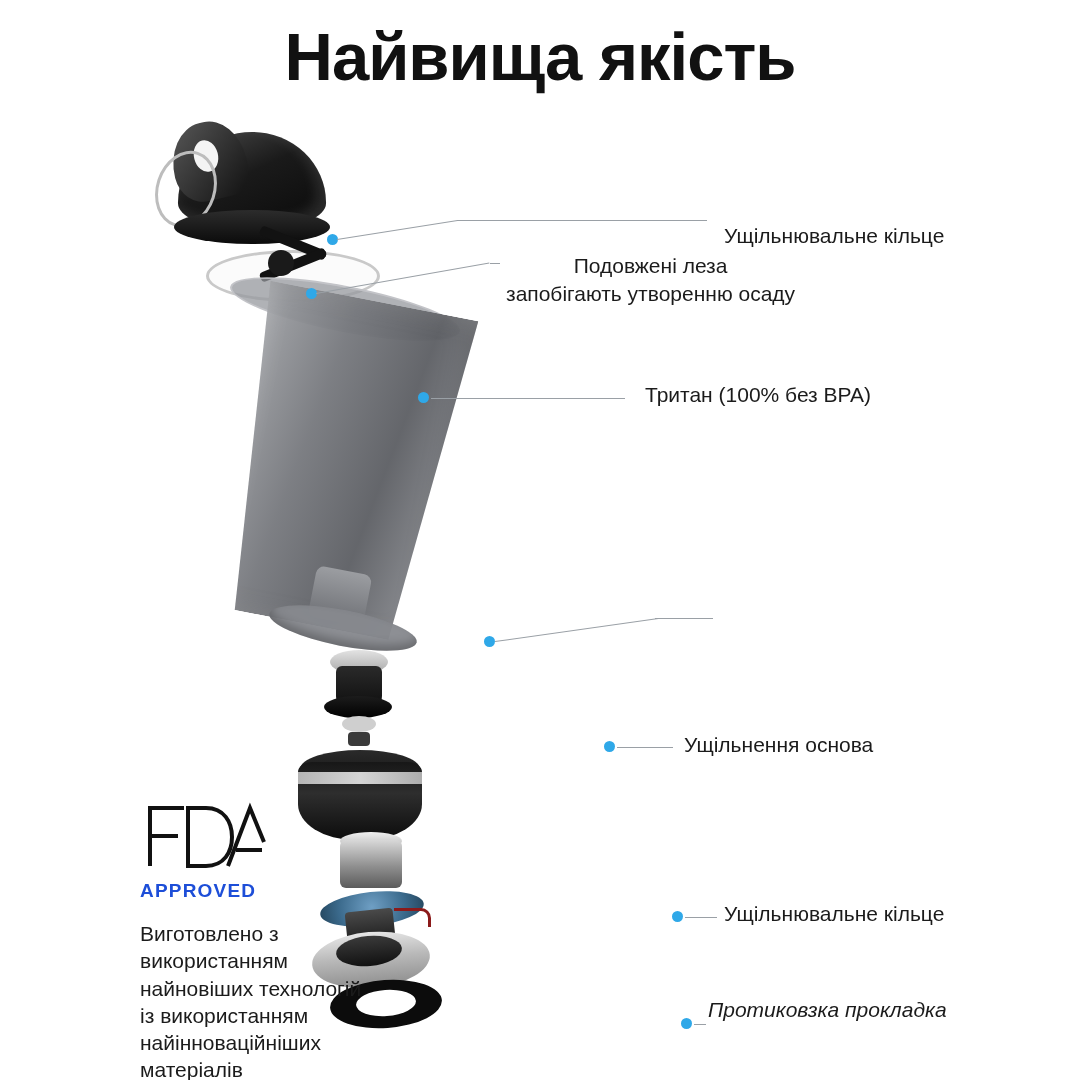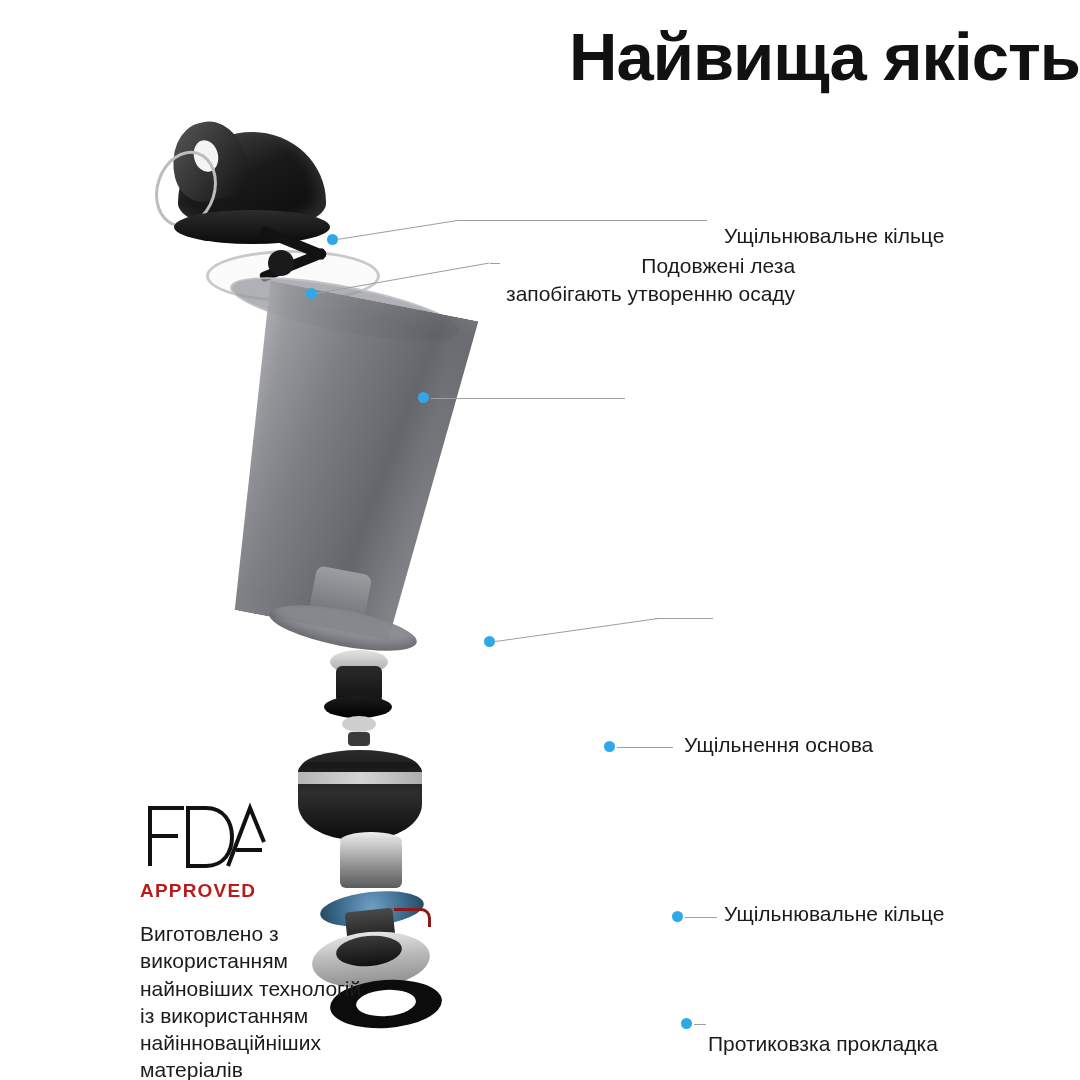--- a/index.html
+++ b/index.html
@@ -20,21 +20,21 @@
     position: absolute;
     inset: 0;
   }
 
   
   .title {
     position: absolute;
     top: 18px;
     left: 0;
     width: 100%;
-    text-align: right;
+    text-align: center;
     font-size: 67px;
     font-weight: bold;
     letter-spacing: -1px;
     color: #111111;
   }
 
   
   .product-art {
     position: absolute;
     left: 150px;
@@ -306,21 +306,21 @@
     width: 128px;
     height: 74px;
     position: relative;
   }
   .fda-logo svg { display: block; }
   .fda-approved {
     margin-top: 6px;
     font-size: 19px;
     font-weight: bold;
     letter-spacing: 1.2px;
-    color: #b91c1c;
+    color: #1d4ed8;
   }
   .fda-text {
     margin-top: 18px;
     font-size: 21px;
     line-height: 1.3;
     color: #1b1b1b;
     white-space: pre-line;
   }
 </style>
 </head>
@@ -373,41 +373,42 @@
   </div>
 
   <div class="dot" style="left:327px; top:234px;"></div>
   <div class="leader diag" style="left:337px; top:239px; width:122px; transform: rotate(-9deg);"></div>
   <div class="leader" style="left:457px; top:220px; width:250px;"></div>
   <div class="callout" style="left:724px; top:222px;">Ущільнювальне кільце</div>
 
   <div class="dot" style="left:306px; top:288px;"></div>
   <div class="leader diag" style="left:316px; top:293px; width:176px; transform: rotate(-10deg);"></div>
   <div class="leader" style="left:490px; top:263px; width:10px;"></div>
-  <div class="callout" style="left:506px; top:252px; text-align:right;">Подовжені леза
+  <div class="callout" style="left:506px; top:252px; text-align:center;">Подовжені леза
 запобігають утворенню осаду</div>
 
   <div class="dot" style="left:418px; top:392px;"></div>
   <div class="leader" style="left:431px; top:398px; width:194px;"></div>
+  <div class="callout" style="left:645px; top:381px;">Тритан (100% без BPA)</div>
 
   <div class="dot" style="left:484px; top:636px;"></div>
   <div class="leader diag" style="left:495px; top:641px; width:165px; transform: rotate(-8deg);"></div>
   <div class="leader" style="left:655px; top:618px; width:58px;"></div>
 
   <div class="dot" style="left:604px; top:741px;"></div>
   <div class="leader" style="left:617px; top:747px; width:56px;"></div>
   <div class="callout" style="left:684px; top:731px;">Ущільнення основа</div>
 
   <div class="dot" style="left:672px; top:911px;"></div>
   <div class="leader" style="left:685px; top:917px; width:32px;"></div>
   <div class="callout" style="left:724px; top:900px;">Ущільнювальне кільце</div>
 
   <div class="dot" style="left:681px; top:1018px;"></div>
   <div class="leader" style="left:694px; top:1024px; width:12px;"></div>
-  <div class="callout" style="left:708px; top:1030px;">Протиковзка прокладка</div>
+  <div class="callout" style="left:708px; top:996px;font-style:italic;">Протиковзка прокладка</div>
 
   <div class="fda">
     <div class="fda-logo">
       <svg width="128" height="74" viewBox="0 0 128 74" xmlns="http://www.w3.org/2000/svg">
         <g fill="none" stroke="#111111" stroke-width="4">
 
           <path d="M10 66 L10 8 L44 8"></path>
           <path d="M10 36 L38 36"></path>
 
           <path d="M48 66 L48 8 L66 8 C84 8 92 22 92 37 C92 52 84 66 66 66 Z"></path>

